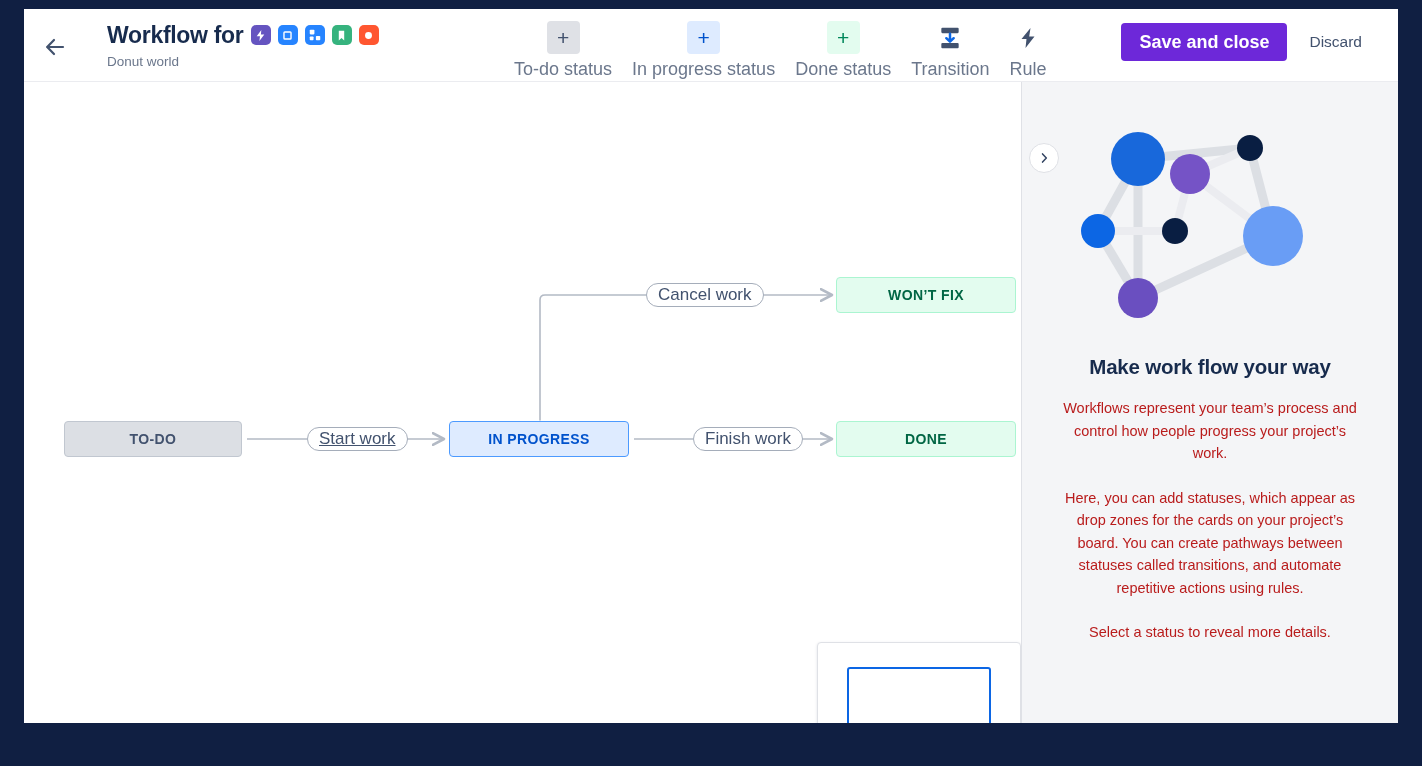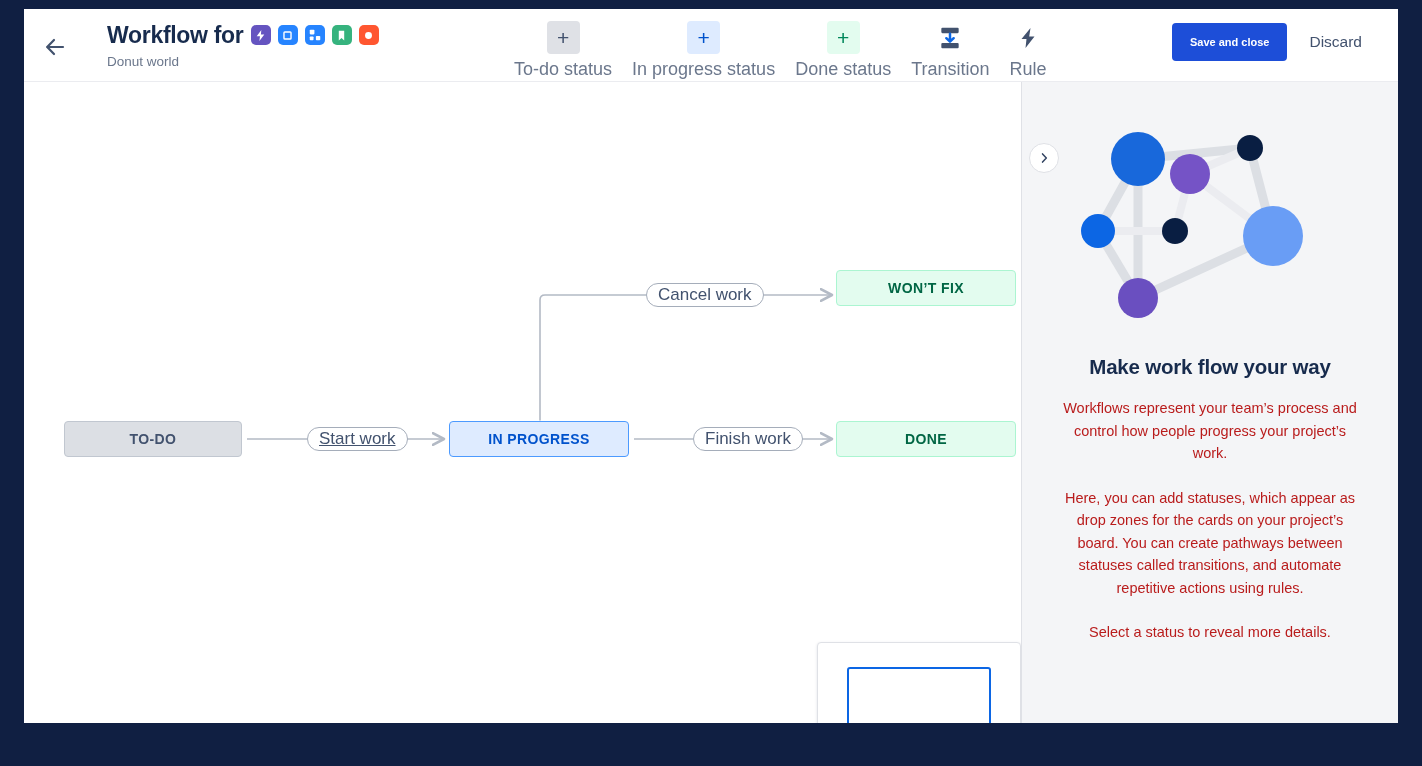--- a/index.html
+++ b/index.html
@@ -71,22 +71,22 @@
   .plus-todo { background: #dfe1e6; color: #42526e; }
   .plus-prog { background: #deebff; color: #0052cc; }
   .plus-done { background: #e3fcef; color: #00875a; }
   .tool-icon.plain { background: transparent; }
 
   #header-actions {
     position: absolute; right: 22px; top: 14px;
     display: flex; align-items: center; gap: 8px;
   }
   #save-button {
-    background: #1d4ed8; color: #ffffff;
-    font-size: 11px; font-weight: bold;
+    background: #6d28d9; color: #ffffff;
+    font-size: 18px; font-weight: bold;
     padding: 0 18px; height: 38px; line-height: 38px;
     border: none; border-radius: 4px; cursor: pointer;
     font-family: "Liberation Sans", sans-serif;
   }
   #discard-button {
     background: transparent; color: #42526e;
     font-size: 15.5px; padding: 0 14px; height: 38px; line-height: 38px;
     border: none; border-radius: 4px; cursor: pointer;
     font-family: "Liberation Sans", sans-serif;
   }
@@ -274,21 +274,21 @@
       <path d="M516 338 L516 218 Q516 213 521 213 L622 213" fill="none" stroke="#b3bac5" stroke-width="1.6" stroke-linecap="round"></path>
       <line x1="709" y1="213" x2="808" y2="213" stroke="#b3bac5" stroke-width="1.6" marker-end="url(#arw)"></line>
     </svg>
 
     <div class="node node-prog" style="left:425px; top:339px; width:180px;">IN PROGRESS</div>
 
     <div class="node node-todo" style="left:40px; top:339px; width:178px;">TO-DO</div>
 
     <div class="node node-done" style="left:812px; top:339px; width:180px;">DONE</div>
 
-    <div class="node node-done" style="left:812px; top:188px; width:180px;">WON’T FIX</div>
+    <div class="node node-done" style="left:812px; top:195px; width:180px;">WON’T FIX</div>
 
     <div class="edge-label" style="left:283px; top:345px;text-decoration:underline;">Start work</div>
 
     <div class="edge-label" style="left:669px; top:345px;">Finish work</div>
 
     <div class="edge-label" style="left:622px; top:201px;">Cancel work</div>
 
     <div id="minimap">
       <div id="minimap-view"></div>
 

